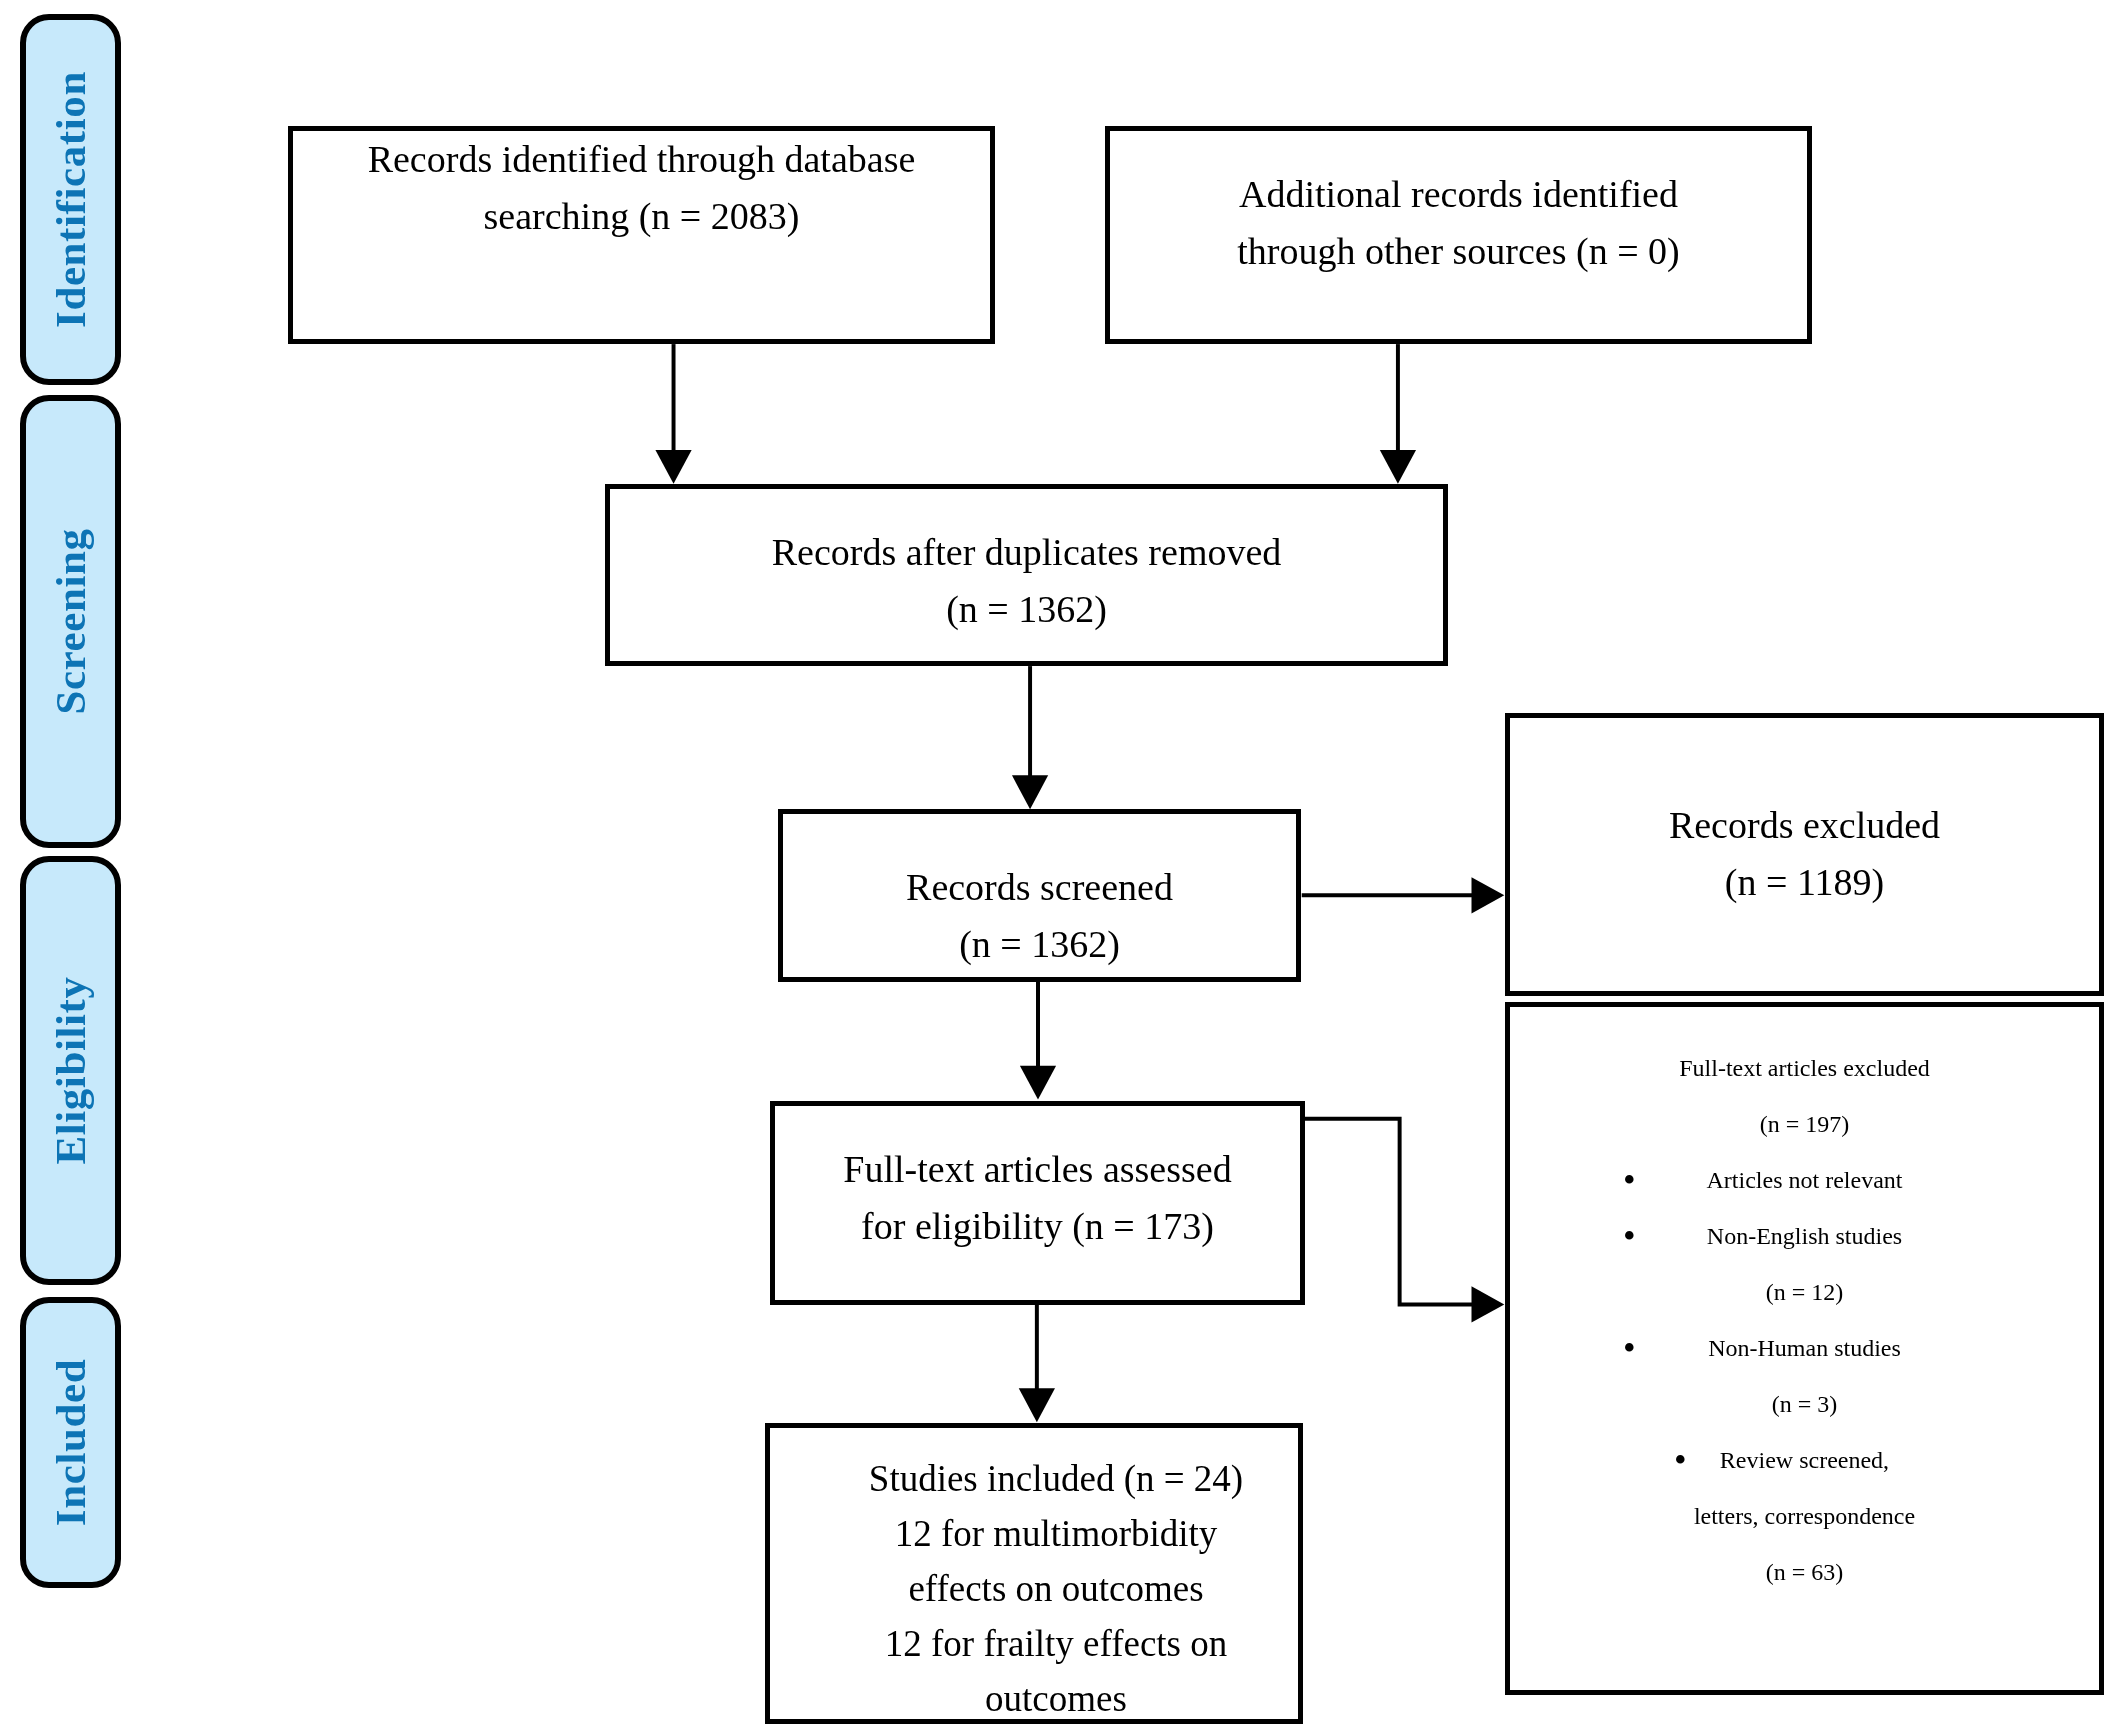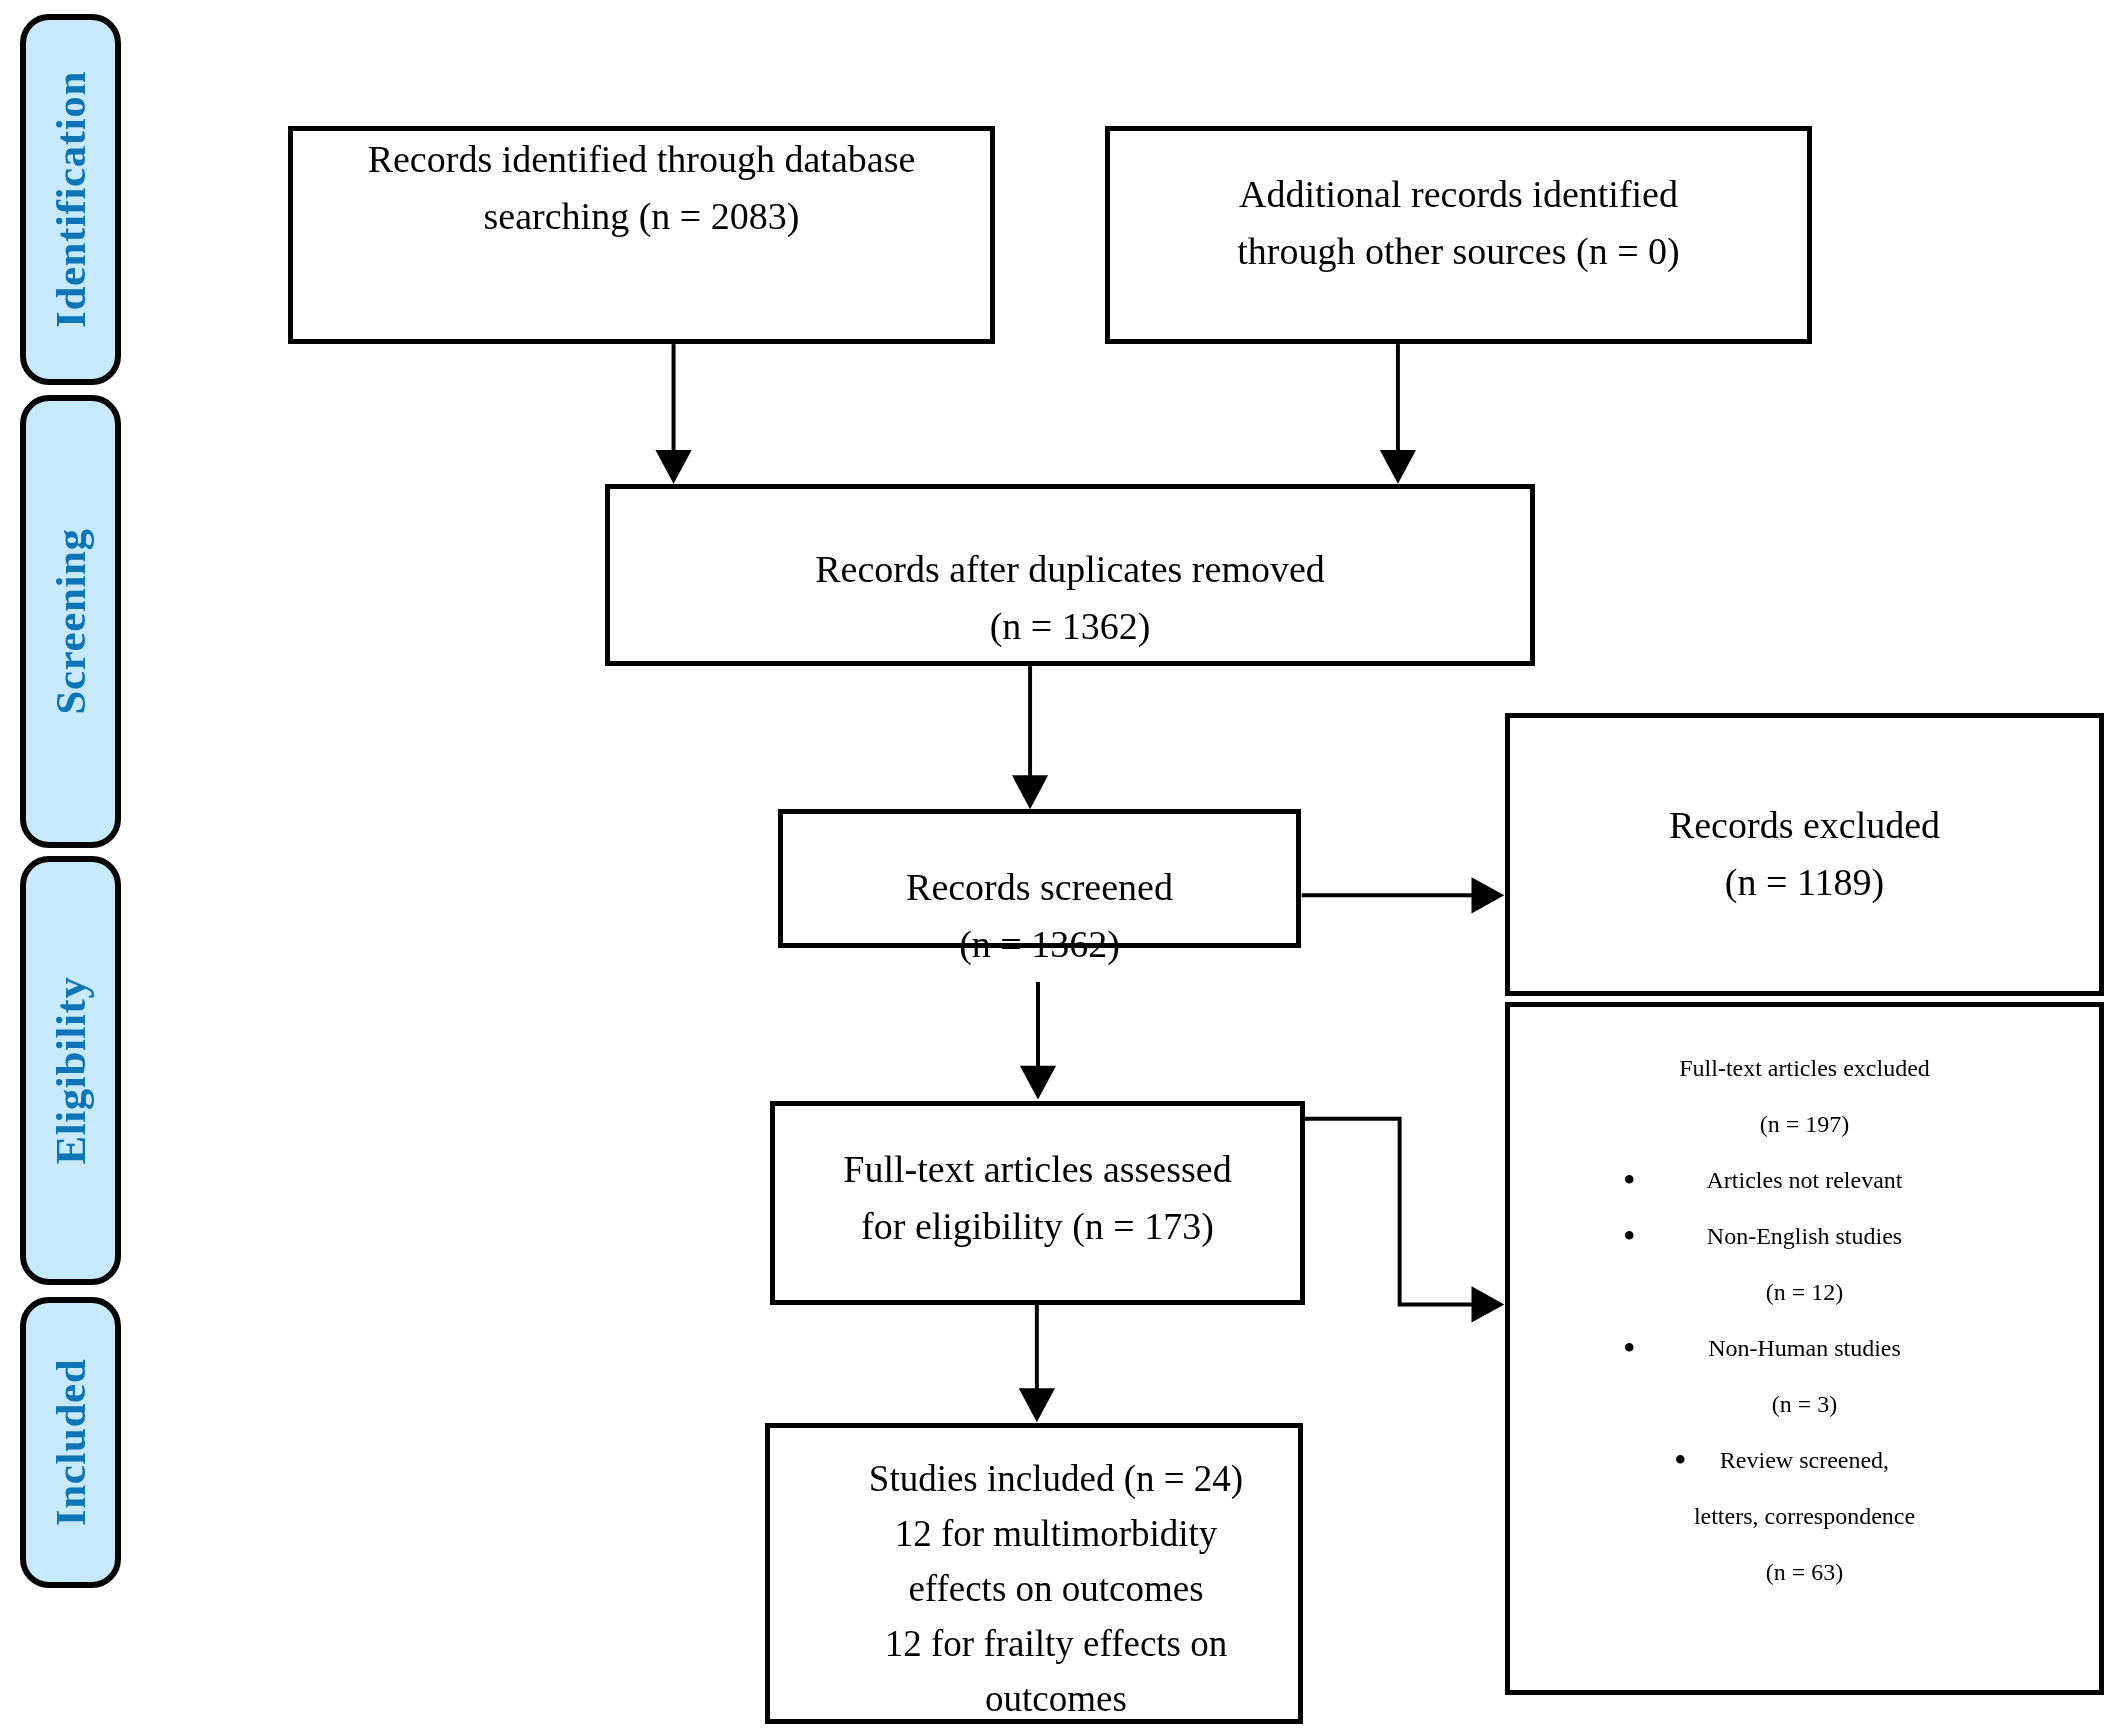--- a/index.html
+++ b/index.html
@@ -50,22 +50,22 @@
     background: #ffffff;
     border: 5.1px solid #000000;
     text-align: center;
   }
   .node .ln {
     font-size: 38px;
     line-height: 57px;
   }
   #node-identified        { left: 288px;  top: 126px;  width: 707px; height: 218px; }
   #node-additional        { left: 1105px; top: 126px;  width: 707px; height: 218px; padding-top: 35px; }
-  #node-deduped           { left: 605px; top: 484px;  width: 930px; height: 182px; padding-top: 52px; }
-  #node-screened          { left: 778px; top: 809px; width: 523px;  height: 139px; padding-top: 45px; }
+  #node-deduped           { left: 605px; top: 484px;  width: 843px; height: 182px; padding-top: 35px; }
+  #node-screened          { left: 778px; top: 809px; width: 523px;  height: 173px; padding-top: 45px; }
   #node-records-excluded  { left: 1505px; top: 713px; width: 599px; height: 283px; padding-top: 79px; }
   #node-assessed          { left: 770px; top: 1101px; width: 535px;  height: 204px; padding-top: 35px; }
   #node-fulltext-excluded { left: 1505px; top: 1002px; width: 599px; height: 693px; padding-top: 33px; }
   #node-fulltext-excluded .ln { font-size: 24px; line-height: 56px; }
   #node-included-studies  { left: 765px; top: 1423px; width: 538px;  height: 301px; padding-top: 22.6px; padding-left: 44px; }
   #node-included-studies .ln { font-size: 37px; line-height: 55px; }
 
   .bullet-item { position: relative; }
   .bullet-dot {
     position: absolute;

